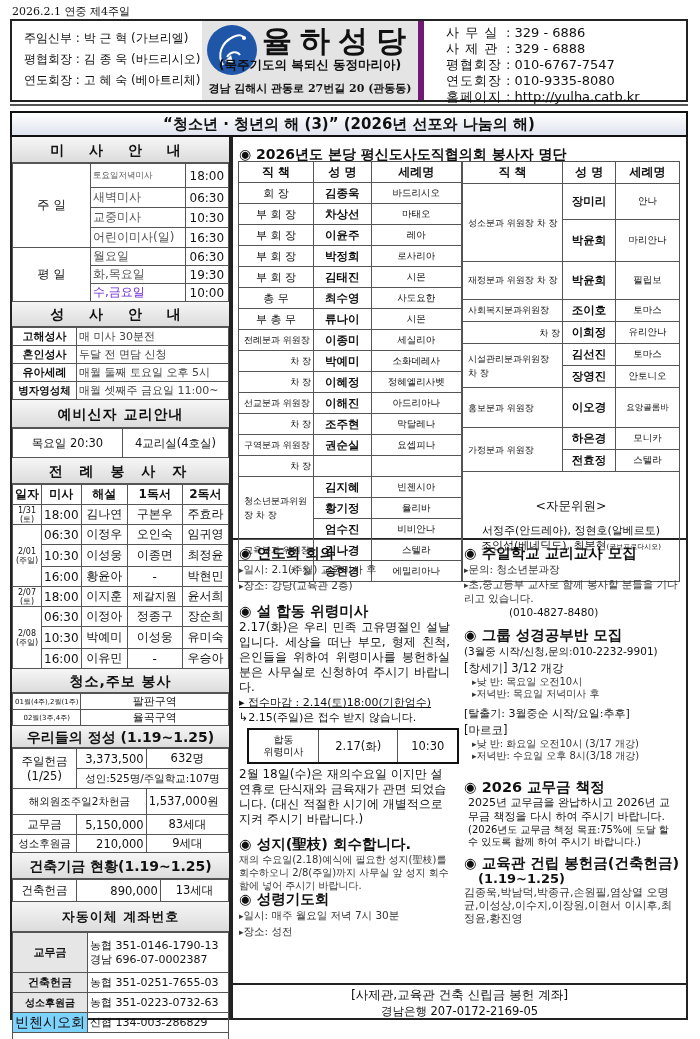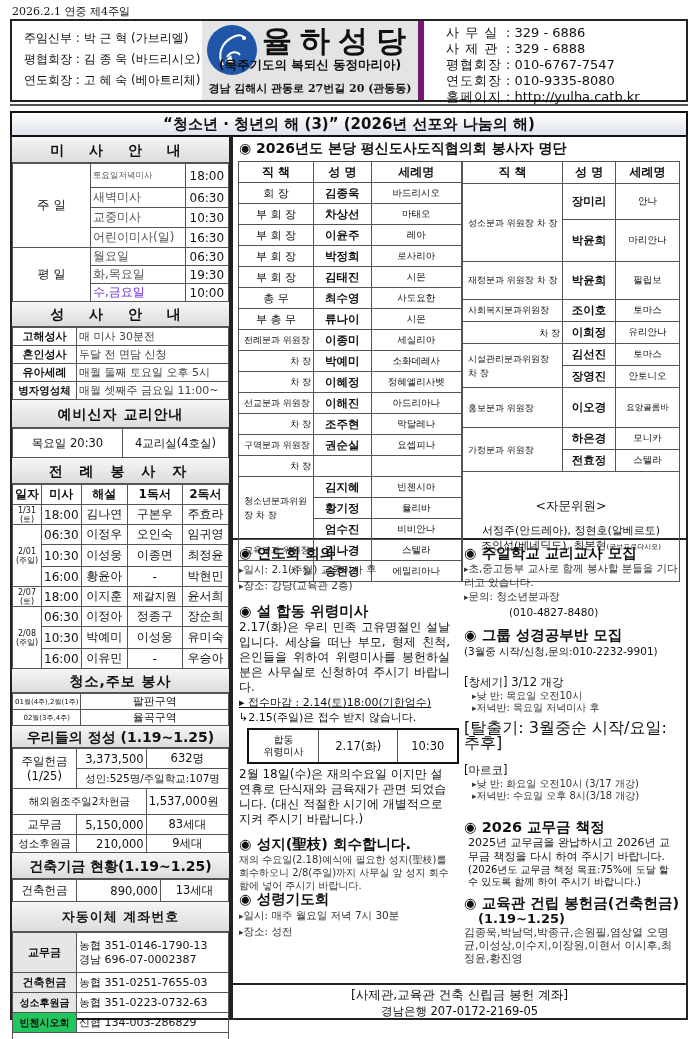--- a/index.html
+++ b/index.html
@@ -16,21 +16,21 @@
 .addr{position:absolute;left:0;width:216px;text-align:center;top:60px;font-size:11px;font-weight:bold;font-family:"DejaVu Serif",serif}
 .hr{flex:1;padding:4px 0 0 22px;font-size:13px;line-height:16px;border-left:6px solid #701a75}
 .hr .k{display:inline-block;width:60px;letter-spacing:1px}
 .rule{left:10px;top:104px;width:678px;height:2px;background:#555}
 .titlebar{left:10px;top:111px;width:678px;height:26px;border:2px solid #111;background:linear-gradient(#fff,#dfe3ee);text-align:center;font-size:15px;font-weight:bold;line-height:22px}
 .leftcol{left:10px;top:137px;width:221px;height:883px;border:2px solid #222;border-top:none}
 .sec{background:linear-gradient(#f6f6f6,#dcdcdc);border-bottom:1px solid #555;text-align:center;font-weight:bold;font-size:14px;letter-spacing:2px}
 table{border-collapse:collapse;width:100%}
 td{border:1px solid #555;text-align:center;padding:0 2px;white-space:nowrap}
 .rightcol{left:231px;top:137px;width:457px;height:403px;border:2px solid #222;border-top:none;border-left:2px solid #222}
-.rtitle{font-size:14px;font-weight:bold;padding:3px 0 0 6px;height:24px}
+.rtitle{font-size:14px;font-weight:bold;padding:9px 0 0 6px;height:24px}
 .rt td{height:21px;font-size:11px}
 .rt .n{font-weight:bold;font-size:11.5px}
 .rt .b{font-size:9.5px}
 .rt .hd{font-weight:bold;font-size:12px}
 .rt .j{text-align:left;font-size:9px;padding-left:5px;white-space:normal;line-height:14px}
 .ann{font-size:11.5px;line-height:15px}
 .ann h3{font-size:14.5px;font-weight:bold;margin-bottom:1px}
 .bul::before{content:"\25B8 ";font-size:9px}
 .mid{left:231px;top:540px;width:225px;height:443px;border-left:2px solid #222}
 .rcol2{left:456px;top:540px;width:232px;height:443px;border-right:2px solid #222}
@@ -268,21 +268,21 @@
         </tr>
     <tr style="height:20px">
           <td style="background:#e6e6e6;font-weight:bold">건축헌금</td>
           <td style="text-align:left">농협 351-0251-7655-03</td>
         </tr>
     <tr style="height:20px">
           <td style="background:#e6e6e6;font-weight:bold;font-size:10px">성소후원금</td>
           <td style="text-align:left">농협 351-0223-0732-63</td>
         </tr>
     <tr style="height:20px">
-          <td style="background:#22c55e;font-weight:bold;font-size:10px">빈첸시오회</td>
+          <td style="background:#7dd3fc;font-weight:normal;font-size:14px">빈첸시오회</td>
           <td style="text-align:left">신협 134-003-286829</td>
         </tr>
     <tr style="height:30px">
           <td colspan="2">예금주 : 천주교부산교구유지재단</td>
         </tr>
   </tbody>
     </table>
 </div>
 
 <div class="abs rightcol">
@@ -477,29 +477,29 @@
   <div style="font-size:12px;margin-bottom:10px">2월 18일(수)은 재의수요일 이지만 설연휴로 단식재와 금육재가 관면 되었습니다. (대신 적절한 시기에 개별적으로 지켜 주시기 바랍니다.)</div>
   <h3>◉ 성지(聖枝) 회수합니다.</h3>
   <div style="font-size:10px;color:#333;line-height:13px;">재의 수요일(2.18)예식에 필요한 성지(聖枝)를 회수하오니 2/8(주일)까지 사무실 앞 성지 회수함에 넣어 주시기 바랍니다.</div>
   <h3>◉ 성령기도회</h3>
   <div class="bul" style="font-size:10.5px;color:#333">일시: 매주 월요일 저녁 7시 30분</div>
   <div class="bul" style="font-size:10.5px;color:#333">장소: 성전</div>
 </div>
 
 <div class="abs rcol2 ann" style="padding:6px 6px 0 8px">
   <h3>◉ 주일학교 교리교사 모집</h3>
+  <div class="bul" style="font-size:10.5px;color:#333">문의: 청소년분과장</div>
   <div class="bul" style="font-size:10.5px;color:#333;line-height:13px">초,중고등부 교사로 함께 봉사할 분들을 기다리고 있습니다.</div>
-  <div class="bul" style="font-size:10.5px;color:#333">문의: 청소년분과장</div>
   <div style="font-size:10.5px;padding-left:45px;margin-bottom:8px">(010-4827-8480)</div>
   <h3>◉ 그룹 성경공부반 모집</h3>
-  <div style="font-size:10.5px;margin-bottom:16px">(3월중 시작/신청,문의:010-2232-9901)</div>
+  <div style="font-size:10.5px;margin-bottom:2px">(3월중 시작/신청,문의:010-2232-9901)</div>
   <div style="font-size:11.5px">[창세기] 3/12 개강</div>
   <div class="bul" style="font-size:10px;color:#333;padding-left:8px;line-height:12px">낮  반: 목요일 오전10시</div>
   <div class="bul" style="font-size:10px;color:#333;padding-left:8px;line-height:12px;margin-bottom:6px">저녁반: 목요일 저녁미사 후</div>
-  <div style="font-size:16px;margin-bottom:13px">[탈출기: 3월중순 시작/요일:추후]</div>
+  <div style="font-size:11px;margin-bottom:2px">[탈출기: 3월중순 시작/요일:추후]</div>
   <div style="font-size:11.5px">[마르코]</div>
   <div class="bul" style="font-size:10px;color:#333;padding-left:8px;line-height:12px">낮  반: 화요일 오전10시 (3/17 개강)</div>
   <div class="bul" style="font-size:10px;color:#333;padding-left:8px;line-height:12px;margin-bottom:18px">저녁반: 수요일 오후 8시(3/18 개강)</div>
   <h3>◉ 2026 교무금 책정</h3>
   <div style="font-size:11px;padding-left:4px;line-height:14px">2025년 교무금을 완납하시고 2026년 교무금 책정을 다시 하여 주시기 바랍니다.</div>
   <div style="font-size:10px;padding-left:4px;line-height:12px;margin-bottom:8px">(2026년도 교무금 책정 목표:75%에 도달 할 수 있도록 함께 하여 주시기 바랍니다.)</div>
   <h3 style="margin-bottom:0">◉ 교육관 건립 봉헌금(건축헌금)</h3>
   <div style="font-size:13px;font-weight:bold;padding-left:14px">(1.19~1.25)</div>
   <div style="font-size:11px;line-height:13px;color:#333">김종욱,박남덕,박종규,손원필,염상열 오명균,이성상,이수지,이장원,이현서 이시후,최정윤,황진영</div>
 </div>

